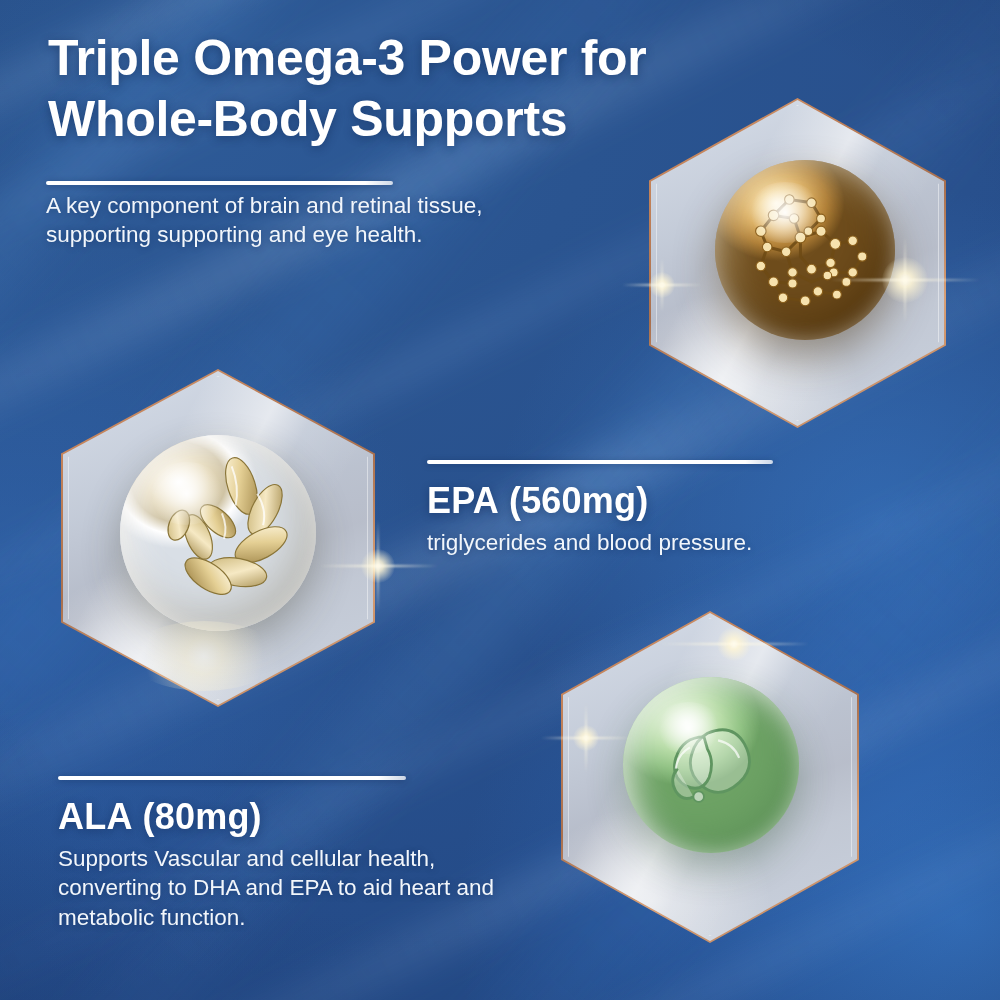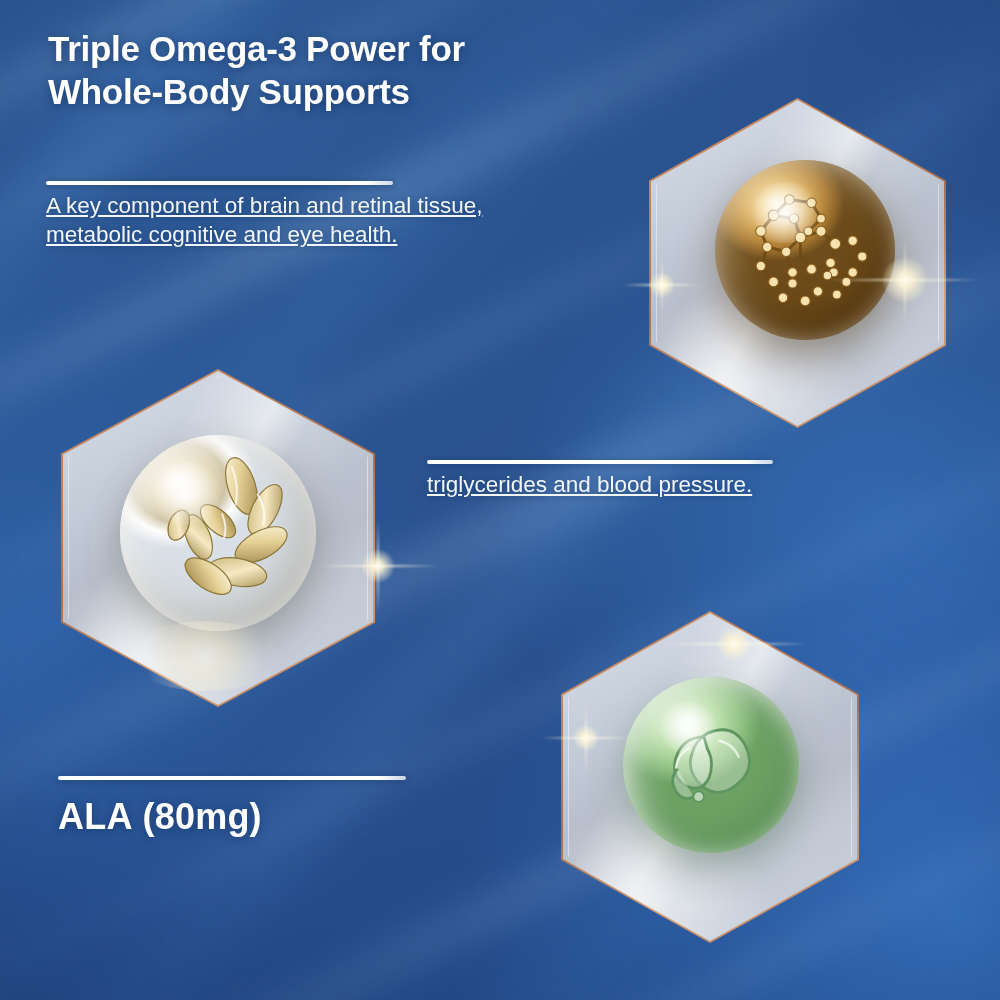--- a/index.html
+++ b/index.html
@@ -81,33 +81,33 @@
   .flare{position:absolute;pointer-events:none;}
   .flare .core{position:absolute;left:50%;top:50%;transform:translate(-50%,-50%);
     border-radius:50%;background:radial-gradient(circle,#fffdf4 0%,rgba(255,246,214,.85) 22%,rgba(255,230,170,0) 72%);}
   .flare .hbar{position:absolute;left:50%;top:50%;transform:translate(-50%,-50%);
     background:linear-gradient(90deg,rgba(255,240,200,0) 0%,rgba(255,250,230,.92) 50%,rgba(255,240,200,0) 100%);height:2px;filter:blur(1px);}
   .flare .vbar{position:absolute;left:50%;top:50%;transform:translate(-50%,-50%);
     background:linear-gradient(180deg,rgba(255,240,200,0) 0%,rgba(255,250,230,.8) 50%,rgba(255,240,200,0) 100%);width:2px;filter:blur(1px);}
 
   
   .title{position:absolute;left:48px;top:28px;width:720px;
-    font-size:35px;line-height:1.22;font-weight:700;color:#ffffff;letter-spacing:-.3px;
+    font-size:50px;line-height:1.22;font-weight:700;color:#ffffff;letter-spacing:-.3px;
     text-shadow:0 2px 10px rgba(10,30,70,.45);}
   .title .ln{display:block;white-space:nowrap;}
 
   .block{position:absolute;}
   .rule{height:4px;background:linear-gradient(90deg,#ffffff 0%,#ffffff 92%,rgba(255,255,255,.75) 100%);
     border-radius:2px;box-shadow:0 1px 6px rgba(10,30,70,.35);}
   .head{margin-top:16px;font-size:36px;font-weight:700;color:#fff;letter-spacing:.2px;white-space:nowrap;
     text-shadow:0 2px 9px rgba(10,30,70,.4);}
   .head .amt{margin-left:10px;}
   .body{margin-top:6px;font-size:22.5px;line-height:1.30;color:#f2f6fb;font-weight:400;
     text-shadow:0 1px 6px rgba(10,30,70,.35);}
-  .body .ln{display:block;white-space:nowrap;text-decoration:underline;}
+  .body .ln{display:block;white-space:nowrap;}
 </style>
 </head>
 <body>
 
 <div id="stage">
 
   <div class="bg-base"></div>
   <div class="bg-glow-r"></div>
   <div class="bg-glow-l"></div>
 
@@ -282,31 +282,39 @@
 
   <div class="title">
     <span class="ln">Triple Omega-3 Power for</span>
     <span class="ln">Whole-Body Supports</span>
   </div>
 
   <div class="block" style="left:46px;top:181px;width:350px;">
     <div class="rule" style="width:347px;"></div>
     <div class="body">
       <span class="ln">A key component of brain and retinal tissue,</span>
-      <span class="ln">metabolic cognitive and eye health.</span>
+      <span class="ln">supporting supporting and eye health.</span>
     </div>
   </div>
 
   <div class="block" style="left:427px;top:460px;width:350px;">
     <div class="rule" style="width:346px;"></div>
+    <div class="head">
+      <span>EPA</span><span class="amt">(560mg)</span>
+    </div>
     <div class="body">
       <span class="ln">triglycerides and blood pressure.</span>
     </div>
   </div>
 
   <div class="block" style="left:58px;top:776px;width:350px;">
     <div class="rule" style="width:348px;"></div>
     <div class="head">
       <span>ALA</span><span class="amt">(80mg)</span>
     </div>
+    <div class="body">
+      <span class="ln">Supports Vascular and cellular health,</span>
+      <span class="ln">converting to DHA and EPA to aid heart and</span>
+      <span class="ln">metabolic function.</span>
+    </div>
   </div>
 
 </div>
 
 </body></html>

